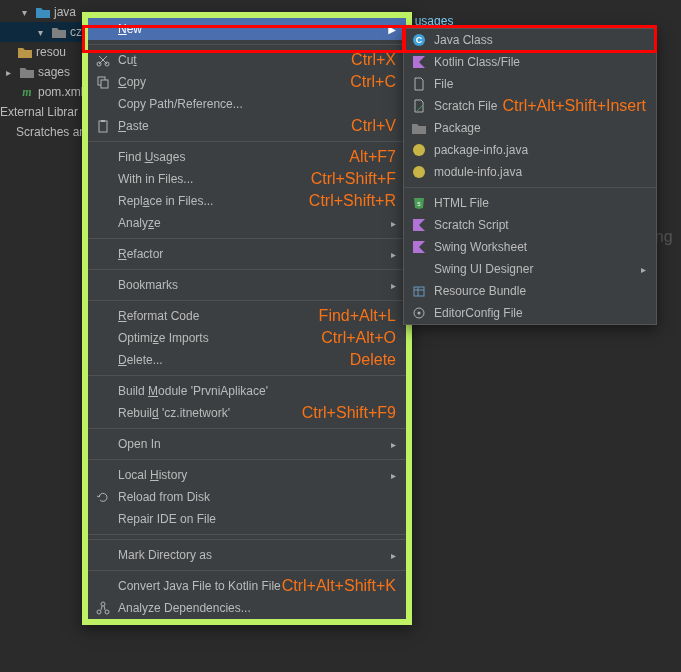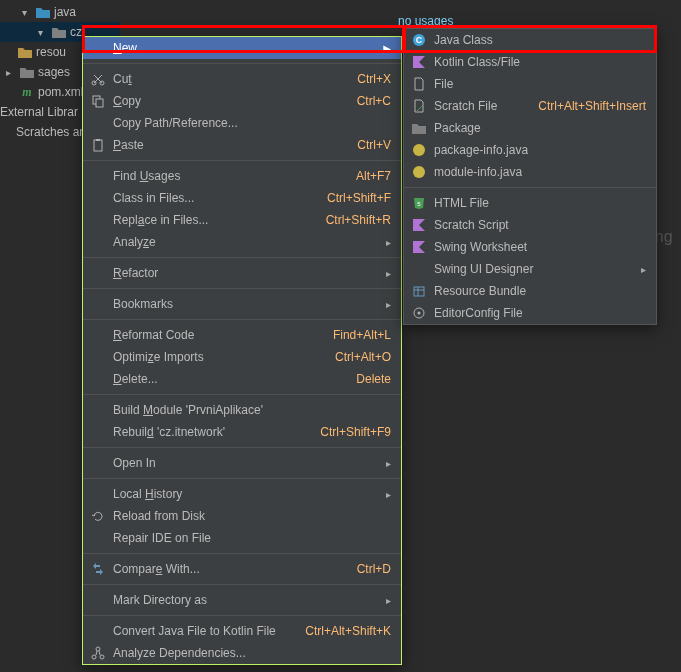--- a/index.html
+++ b/index.html
@@ -52,24 +52,24 @@
     position: absolute;
     left: 398px;
     top: 14px;
     color: #7dd3fc;
   }
 
   
   .ctx {
     position: absolute;
     left: 82px;
-    top: 36px;
+    top: 12px;
     width: 318px;
     background: #3c3f41;
-    border: 1px solid #bef264;
+    border: 6px solid #bef264;
     box-shadow: 0 4px 14px rgba(0,0,0,.5);
   }
   .ctx .item, .submenu .item {
     display: flex;
     align-items: center;
     height: 22px;
     padding: 0 10px 0 6px;
     position: relative;
   }
   .ctx .item .icon, .submenu .item .icon {
@@ -80,22 +80,22 @@
     justify-content: center;
     margin-right: 6px;
     flex-shrink: 0;
     color: #afb1b3;
   }
   .ctx .item .label, .submenu .item .label {
     flex: 1;
     white-space: nowrap;
   }
   .ctx .item .shortcut, .submenu .item .shortcut {
-    color: #fdba74;
-    font-size: 12px;
+    color: #f97316;
+    font-size: 16px;
     text-align: right;
   }
   .ctx .item.selected {
     background: #4b6eaf;
     color: #ffffff;
   }
   .ctx .sep, .submenu .sep {
     height: 1px;
     background: #515151;
     margin: 4px 0;
@@ -258,21 +258,21 @@
   </div>
   <div class="sep"></div>
 
   <div class="item">
     <span class="icon"></span>
     <span class="label">Find <span class="mn">U</span>sages</span>
     <span class="shortcut">Alt+F7</span>
   </div>
   <div class="item">
     <span class="icon"></span>
-    <span class="label">Class in Files...</span>
+    <span class="label">With in Files...</span>
     <span class="shortcut">Ctrl+Shift+F</span>
   </div>
   <div class="item">
     <span class="icon"></span>
     <span class="label">Repl<span class="mn">a</span>ce in Files...</span>
     <span class="shortcut">Ctrl+Shift+R</span>
   </div>
   <div class="item">
     <span class="icon"></span>
     <span class="label">Analy<span class="mn">z</span>e</span>
@@ -341,30 +341,20 @@
         </svg>
     </span>
     <span class="label">Reload from Disk</span>
   </div>
   <div class="item">
     <span class="icon"></span>
     <span class="label">Repair IDE on File</span>
   </div>
   <div class="sep"></div>
 
-  <div class="item">
-    <span class="icon">
-      <svg class="svg-icon" viewBox="0 0 14 14">
-          <path fill="#6897bb" d="M2 4l3-3v2h4v2H5v2z"></path>
-          <path fill="#6897bb" d="M12 10l-3 3v-2H5V9h4V7z"></path>
-        </svg>
-    </span>
-    <span class="label">Compar<span class="mn">e</span> With...</span>
-    <span class="shortcut">Ctrl+D</span>
-  </div>
   <div class="sep"></div>
 
   <div class="item">
     <span class="icon"></span>
     <span class="label">Mark Directory as</span>
     <span class="arrow">▸</span>
   </div>
   <div class="sep"></div>
 
   <div class="item">

